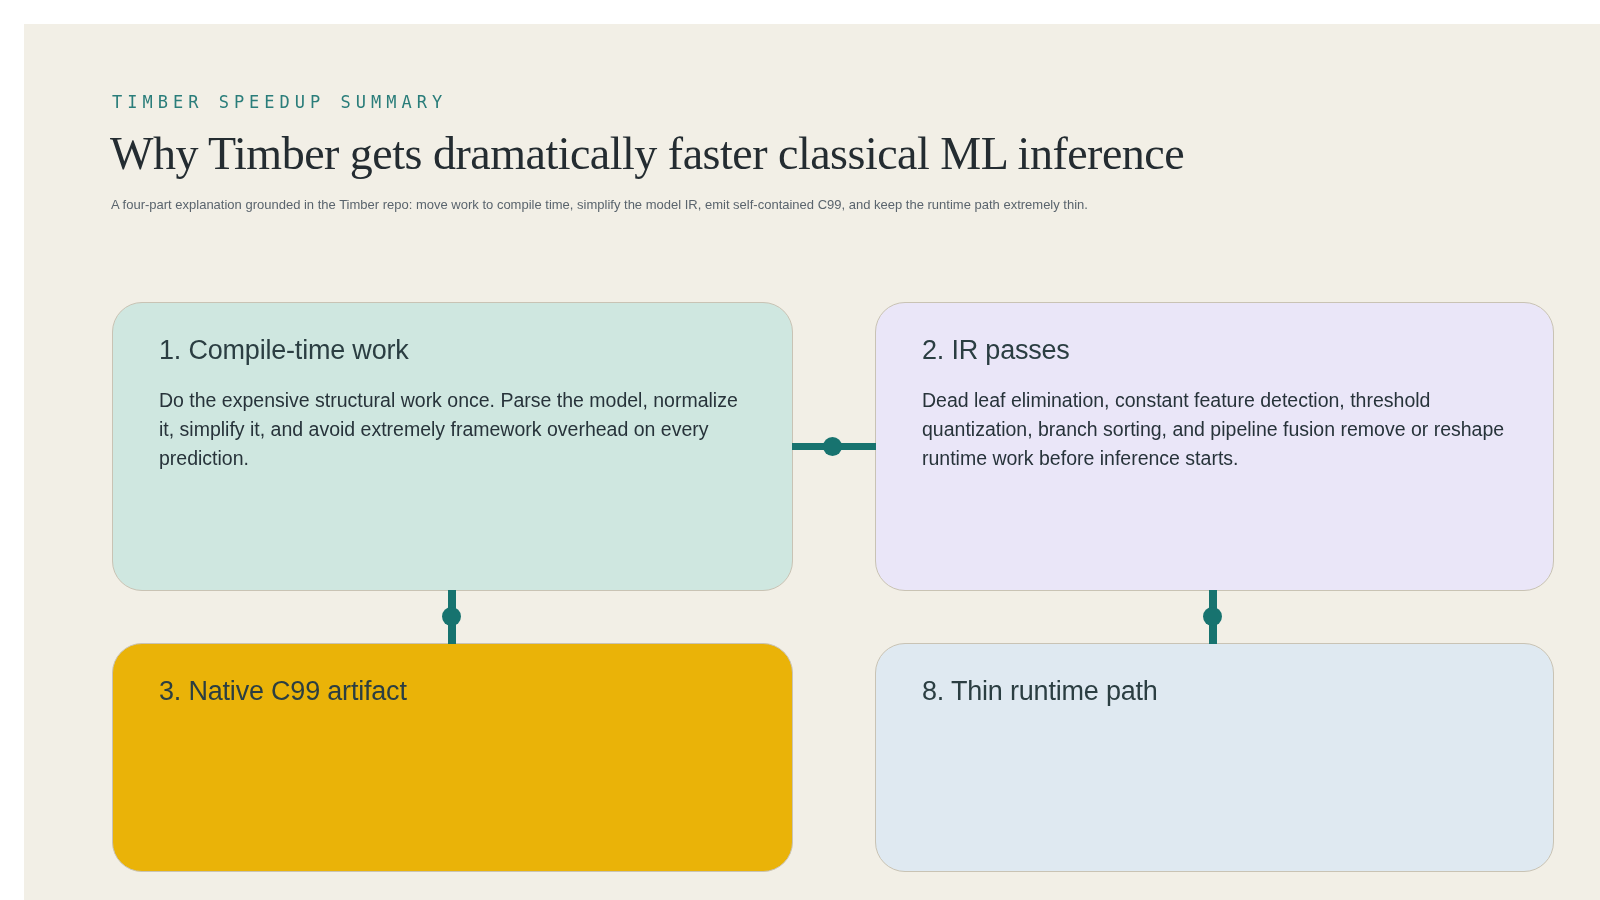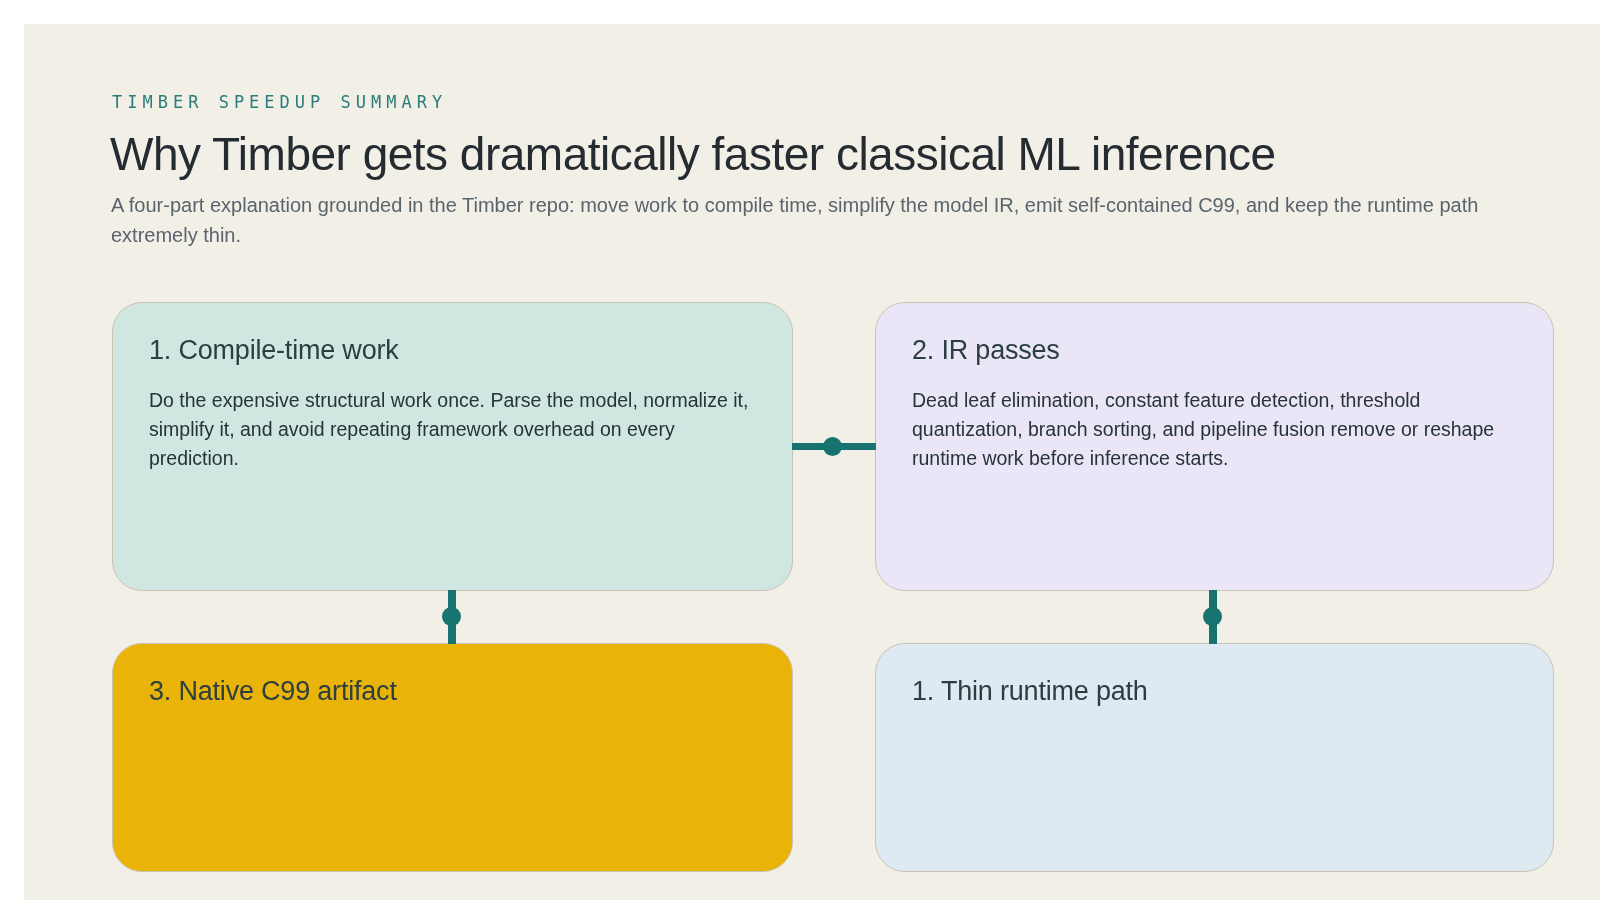--- a/index.html
+++ b/index.html
@@ -28,38 +28,39 @@
   .title {
     position: absolute;
     left: 78px;
     top: 94px;
     width: 1440px;
     font-size: 46px;
     line-height: 56px;
     font-weight: 500;
     letter-spacing: -0.5px;
     color: #242c31;
+    font-family: Liberation Serif, serif;
   }
 
   .subtitle {
     position: absolute;
     left: 79px;
     top: 158px;
     width: 1390px;
-    font-size: 20px;
+    font-size: 13px;
     line-height: 30px;
     font-weight: 400;
     color: #5a646d;
   }
 
   .card {
     position: absolute;
     border-radius: 30px;
     border: 1.5px solid #c9c3b4;
-    padding: 22px 28px;
+    padding: 22px 38px;
   }
   .card-1 { left: 80px;  top: 270px; width: 681px; height: 289px; }
   .card-2 { left: 843px; top: 270px; width: 679px; height: 289px; }
   .card-3 { left: 80px;  top: 611px; width: 681px; height: 229px; }
   .card-4 { left: 843px; top: 611px; width: 679px; height: 229px; }
 
   .card-title {
     font-size: 27px;
     line-height: 34px;
     font-weight: 500;
@@ -100,34 +101,34 @@
 <div class="page" style="background-color: rgb(242, 239, 230);">
 
   <div class="eyebrow">TIMBER SPEEDUP SUMMARY</div>
 
   <h1 class="title">Why Timber gets dramatically faster classical ML inference</h1>
 
   <p class="subtitle">A four-part explanation grounded in the Timber repo: move work to compile time, simplify the model IR, emit self-contained C99, and keep the runtime path extremely thin.</p>
 
   <section class="card card-1" style="background-color: rgb(207, 231, 224);">
     <h2 class="card-title">1. Compile-time work</h2>
-    <p class="card-body">Do the expensive structural work once. Parse the model, normalize it, simplify it, and avoid repeating framework overhead on every prediction.</p>
+    <p class="card-body">Do the expensive structural work once. Parse the model, normalize it, simplify it, and avoid extremely framework overhead on every prediction.</p>
   </section>
 
   <section class="card card-2" style="background-color: rgb(234, 230, 248);">
     <h2 class="card-title">2. IR passes</h2>
     <p class="card-body">Dead leaf elimination, constant feature detection, threshold quantization, branch sorting, and pipeline fusion remove or reshape runtime work before inference starts.</p>
   </section>
 
   <section class="card card-3" style="background-color: #eab308;">
     <h2 class="card-title">3. Native C99 artifact</h2>
   </section>
 
   <section class="card card-4" style="background-color: rgb(223, 233, 241);">
-    <h2 class="card-title">1. Thin runtime path</h2>
+    <h2 class="card-title">8. Thin runtime path</h2>
   </section>
 
   <div class="connector-line h"></div>
   <div class="connector-dot d-h"></div>
 
   <div class="connector-line v1"></div>
   <div class="connector-dot d-v1"></div>
 
   <div class="connector-line v2"></div>
   <div class="connector-dot d-v2"></div>

